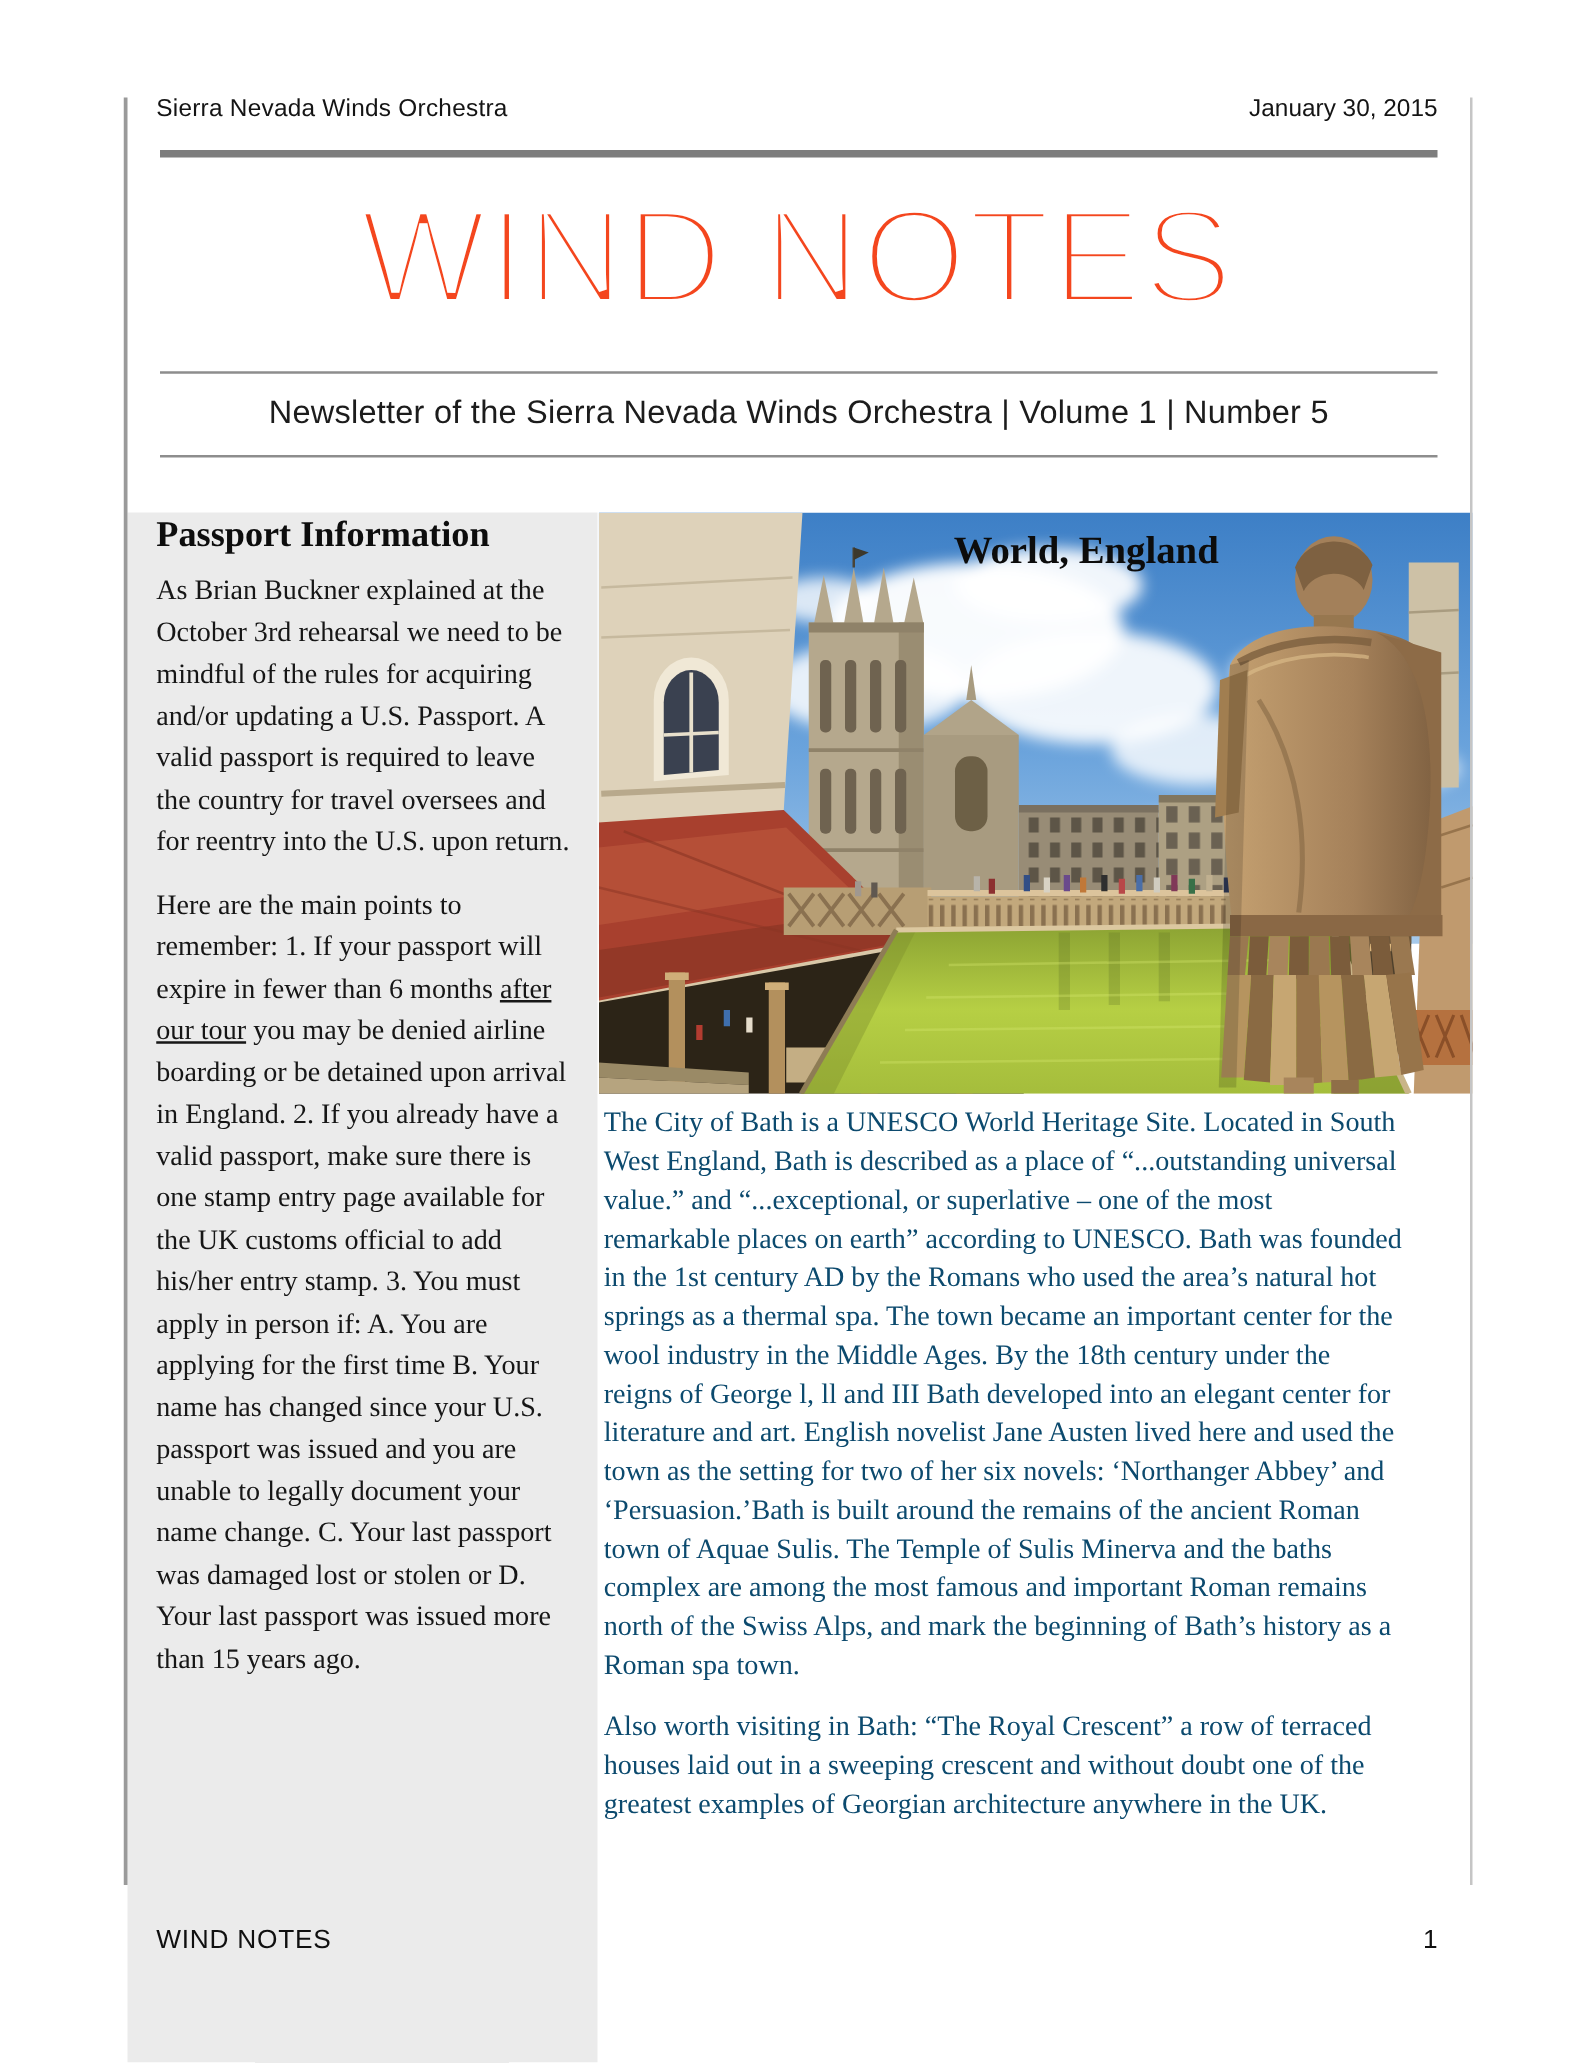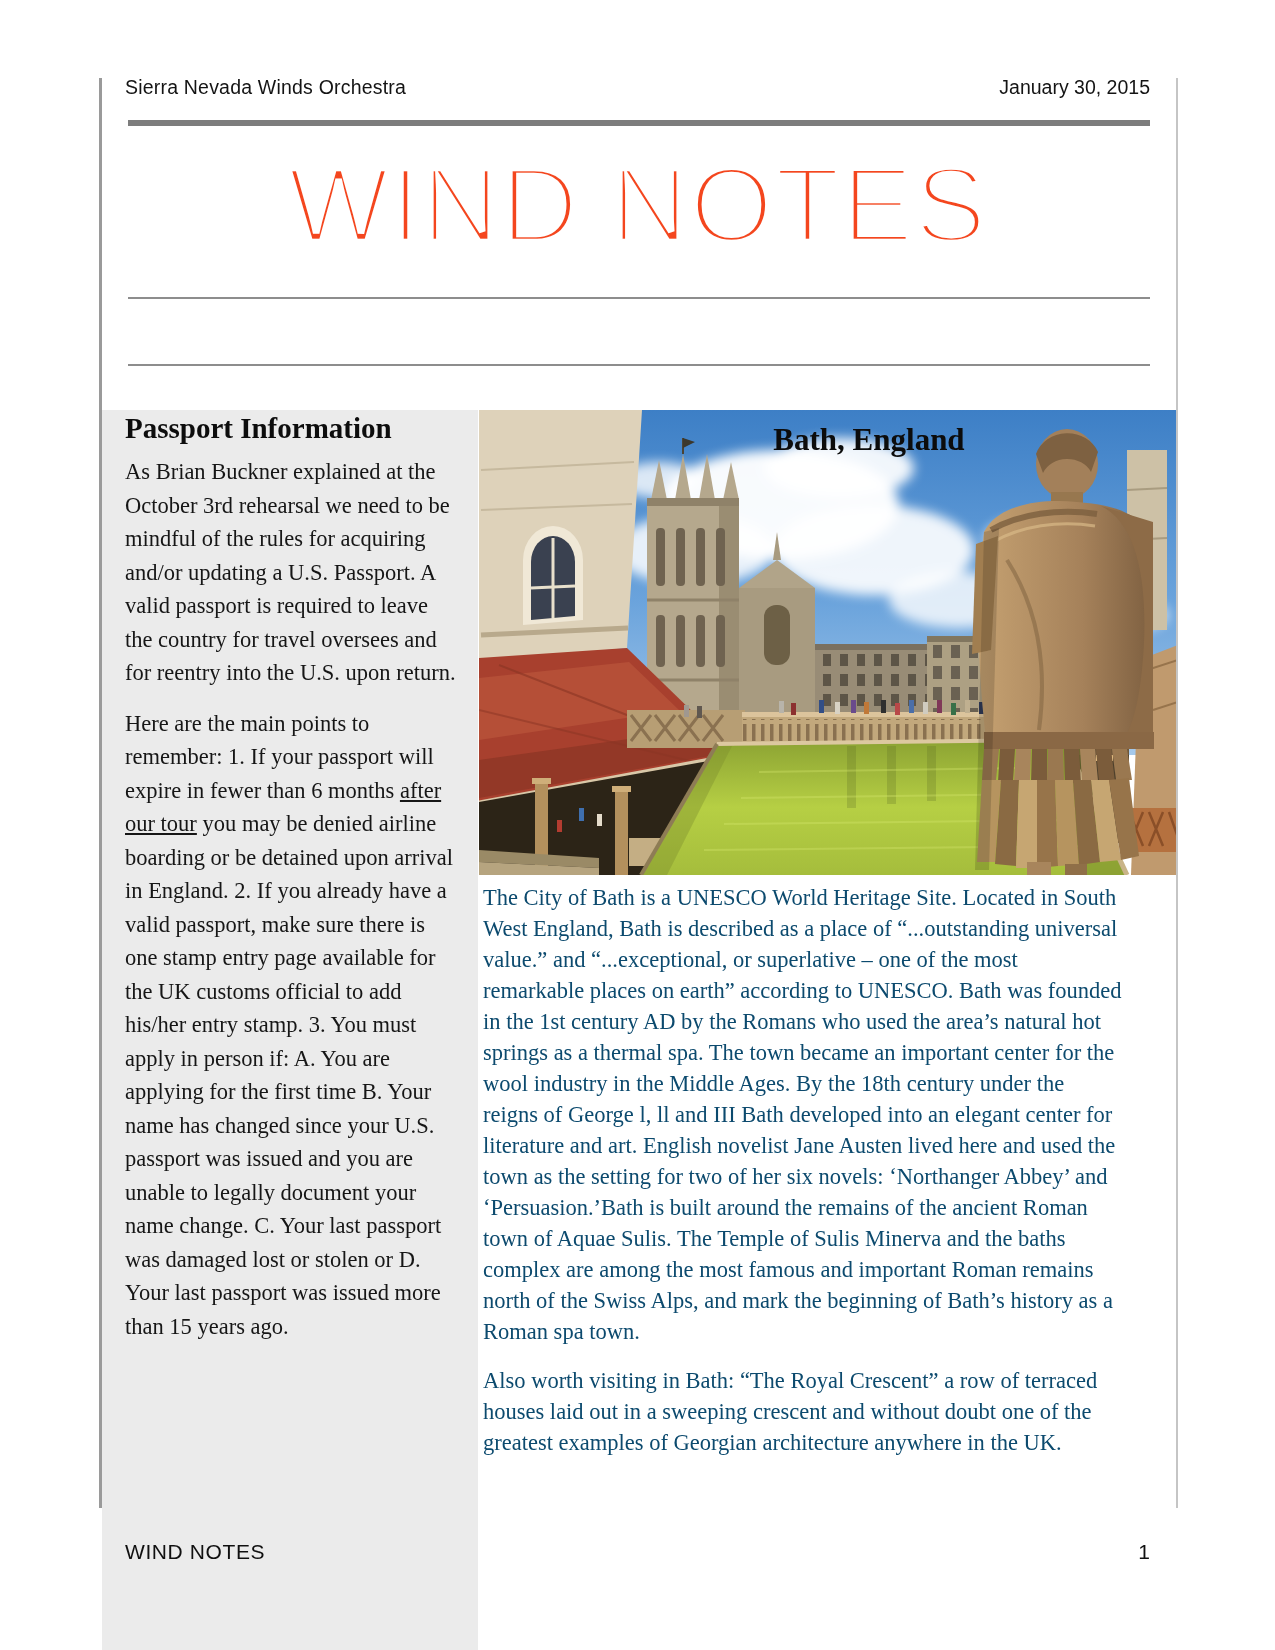--- a/index.html
+++ b/index.html
@@ -57,20 +57,21 @@
 <body>
 
 <div class="page">
 
   <div class="hdr-left">Sierra Nevada Winds Orchestra</div>
   <div class="hdr-right">January 30, 2015</div>
   <div class="hdr-rule"></div>
 
   <div class="masthead-title">WIND NOTES</div>
   <div class="sub-rule-a"></div>
+  <div class="masthead-subtitle">Newsletter of the Sierra Nevada Winds Orchestra | Volume 1 | Number 5</div>
   <div class="sub-rule-b"></div>
 
   <div class="sidebar">
     <h2>Passport Information</h2>
     <p>As Brian Buckner explained at the October 3rd rehearsal we need to be mindful of the rules for acquiring and/or updating a U.S. Passport. A valid passport is required to leave the country for travel oversees and for reentry into the U.S. upon return.</p>
     <p><span>Here are the main points to remember: 1. If your passport will expire in fewer than 6 months </span><span class="underline">after our tour</span><span> you may be denied airline boarding or be detained upon arrival in England. 2. If you already have a valid passport, make sure there is one stamp entry page available for the UK customs official to add his/her entry stamp.  3. You must apply in person if: A. You are applying for the first time B. Your name has changed since your U.S. passport was issued and you are unable to legally document your name change. C. Your last passport was damaged lost or stolen or D. Your last passport was issued more than 15 years ago.</span></p>
   </div>
 
   <div class="photo">
     <svg viewBox="0 0 699 465" width="699" height="465" xmlns="http://www.w3.org/2000/svg">
@@ -320,21 +321,21 @@
           <polygon points="594,370 612,370 621,452 600,455" fill="#8a6a43"></polygon>
           <polygon points="612,370 630,370 642,450 621,452" fill="#c6a672"></polygon>
           <polygon points="630,370 650,368 660,446 642,450" fill="#97744a"></polygon>
         </g>
         <rect x="548" y="452" width="24" height="13" fill="#a8855c"></rect>
         <rect x="586" y="454" width="22" height="11" fill="#8f6f48"></rect>
         <polygon points="505,122 520,118 510,460 496,460" fill="#000000" opacity="0.15"></polygon>
       </g>
     </svg>
   </div>
-  <div class="photo-caption">Bath, England</div>
+  <div class="photo-caption">World, England</div>
 
   <div class="main-text">
     <p>The City of Bath is a UNESCO World Heritage Site. Located in South West England, Bath is described  as a place of “...outstanding universal value.” and “...exceptional, or superlative – one of the most remarkable places on earth” according to UNESCO. Bath was founded in the 1st century AD by the Romans who used the area’s natural hot springs as a thermal spa. The town became an important center for the wool industry in the Middle Ages. By the 18th century under the reigns of George l, ll and III Bath developed into an elegant center for literature and art. English novelist Jane Austen lived here and used the town as the setting for two of her six novels: ‘Northanger Abbey’ and ‘Persuasion.’Bath is built around the remains of the ancient Roman town of Aquae Sulis.  The Temple of Sulis Minerva and the baths complex are among the most famous and important Roman remains north of the Swiss Alps, and mark the beginning of Bath’s history as a Roman spa town.</p>
     <p>Also worth visiting in Bath: “The Royal Crescent” a row of terraced houses laid out in a sweeping crescent and without doubt one of the greatest examples of Georgian architecture anywhere in the UK.</p>
   </div>
 
   <div class="vline-left"></div>
   <div class="vline-right"></div>
 
   <div class="ftr-left">WIND NOTES</div>

